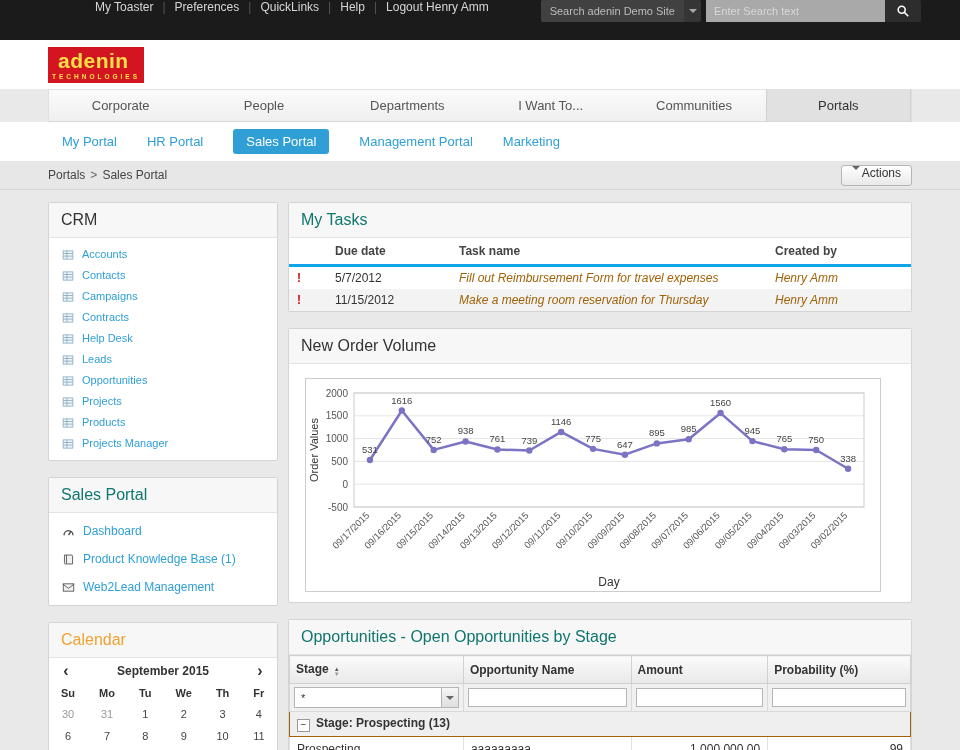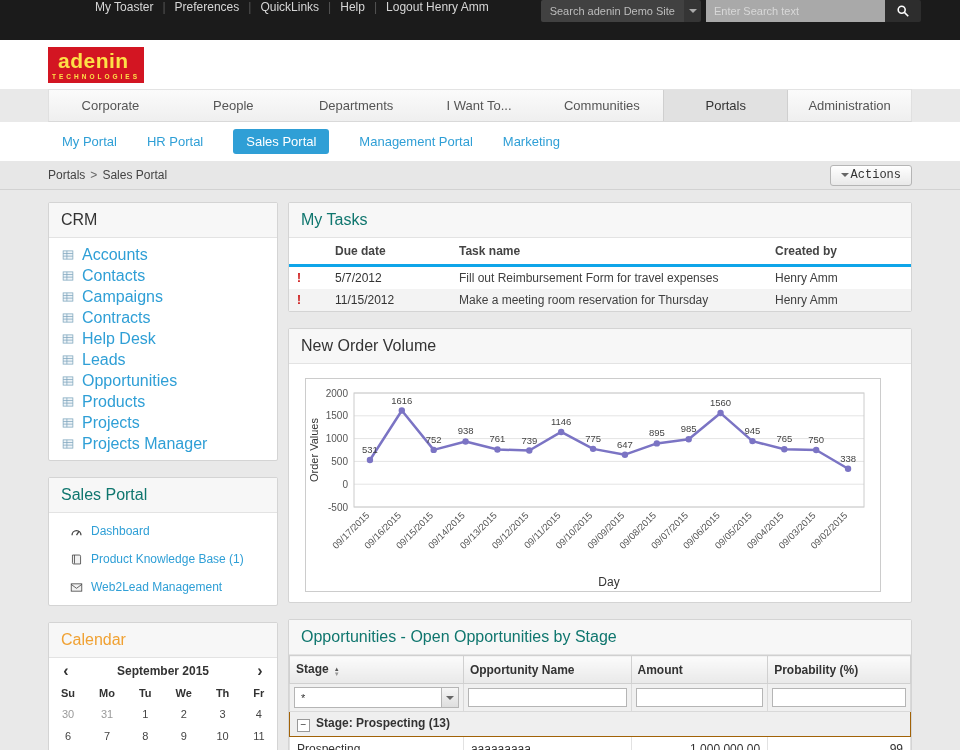--- a/index.html
+++ b/index.html
@@ -36,34 +36,34 @@
 
   
   .subnav{background:#fff;display:flex;align-items:center;padding:7px 48px 7px 62px;gap:30px;font-size:13px;}
   .sub-link{color:#2f9fd6;white-space:nowrap;}
   .sub-link.active{background:#2f9fd6;color:#fff;padding:5px 13px;border-radius:3px;}
 
   
   .crumb-bar{background:#e7e7e7;border-bottom:1px solid #d2d2d2;display:flex;align-items:center;height:28px;padding:0 48px;font-size:12px;color:#444;}
   .crumb-link{color:#444;}
   .crumb-sep{margin:0 5px;color:#666;}
-  .actions-btn{margin-left:auto;background:linear-gradient(#ffffff,#e9e9e9);border:1px solid #b5b5b5;border-radius:3px;height:21px;padding:0 10px;display:flex;align-items:center;gap:2px;font-size:12px;color:#333;font-family:Liberation Mono, monospace;}
+  .actions-btn{margin-left:auto;background:linear-gradient(#ffffff,#e9e9e9);border:1px solid #b5b5b5;border-radius:3px;height:21px;padding:0 10px;display:flex;gap:2px;font-size:12px;color:#333;font-family:Liberation Sans, sans-serif;}
 
   
   .content{display:flex;gap:10px;padding:12px 48px;align-items:flex-start;}
   .left-col{width:230px;flex:none;}
   .right-col{flex:1;min-width:0;}
   .panel{background:#fff;border:1px solid #d4d4d4;border-radius:2px;margin-bottom:16px;overflow:hidden;}
   .panel-h{background:#f7f7f7;border-bottom:1px solid #e3e3e3;padding:8px 12px;font-size:16px;color:#333;}
   .panel-h.blue{color:#0f766e;}
   .panel-h.orange{color:#f0a132;}
 
   
   .link-list{list-style:none;margin:0;padding:6px 0;}
-  .crm-item{display:flex;align-items:center;gap:7px;padding:3px 12px;font-size:16px;line-height:15px;}
+  .crm-item{display:flex;align-items:center;gap:7px;padding:3px 12px;font-size:11px;line-height:15px;}
   .crm-item .lbl{color:#2f9fd6;}
   .sp-item{display:flex;align-items:center;gap:8px;padding:7px 12px;font-size:12px;}
   .sp-item .lbl{color:#2f9fd6;}
   .ic{display:inline-flex;align-items:center;justify-content:center;width:14px;}
 
   
   .cal-head{display:flex;align-items:center;padding:5px 6px 3px;}
   .cal-arrow{width:22px;text-align:center;font-size:16px;font-weight:bold;color:#333;line-height:16px;}
   .cal-month{flex:1;text-align:center;font-size:12px;font-weight:bold;color:#333;}
   table.cal{width:100%;border-collapse:collapse;font-size:11px;text-align:center;margin-bottom:4px;}
@@ -75,21 +75,21 @@
 
   
   table.tasks{width:100%;border-collapse:collapse;font-size:12px;}
   table.tasks th{text-align:left;font-weight:bold;color:#444;padding:6px 8px;border-bottom:3px solid #0ea5e9;}
   table.tasks td{padding:4px 8px;color:#333;}
   table.tasks tbody tr:nth-child(even){background:#f3f3f3;}
   .th-icon{width:22px;}
   .td-due{width:108px;}
   .td-by{width:128px;}
   .prio{color:#cc1111;font-weight:bold;font-size:12px;}
-  a.tlink{color:#404040;text-decoration:none;}
+  a.tlink{color:#a16207;text-decoration:none;font-style:italic;}
 
   
   .chart-wrap{padding:14px 16px 10px;}
   .chart-box{border:1px solid #ccc;width:574px;}
 
   
   table.opps{width:100%;border-collapse:collapse;font-size:12px;}
   table.opps th{background:linear-gradient(#fbfbfb,#e9e9e9);border:1px solid #d0d0d0;padding:6px 6px;font-weight:bold;color:#333;text-align:left;}
   table.opps td{border:1px solid #e2e2e2;padding:5px 7px;color:#333;}
   tr.filter-row td{background:#f0f0f0;border:1px solid #d9d9d9;padding:3px 4px;}
@@ -145,21 +145,20 @@
     </div>
   </div>
 
   <div class="mainnav" data-interactable="false">
       <div class="main-tab" data-interactable="true">Corporate</div>
       <div class="main-tab" data-interactable="true">People</div>
       <div class="main-tab" data-interactable="true">Departments</div>
       <div class="main-tab" data-interactable="true">I Want To...</div>
       <div class="main-tab" data-interactable="true">Communities</div>
       <div class="main-tab active" data-interactable="true">Portals</div>
-      <div class="main-tab" data-interactable="true">Administration</div>
     </div>
 
   <div class="subnav" data-interactable="false">
       <span class="sub-link" data-interactable="true">My Portal</span>
       <span class="sub-link" data-interactable="true">HR Portal</span>
       <span class="sub-link active" data-interactable="true">Sales Portal</span>
       <span class="sub-link" data-interactable="true">Management Portal</span>
       <span class="sub-link" data-interactable="true">Marketing</span>
     </div>
 
@@ -258,50 +257,50 @@
             </li>
             <li class="crm-item" data-interactable="true">
               <span class="ic" data-interactable="false">
                 <svg width="12" height="12" viewBox="0 0 16 16">
                   <rect x="1.5" y="2.5" width="13" height="11" fill="#eef4f8" stroke="#7fa6bd"></rect>
                   <line x1="1.5" y1="6" x2="14.5" y2="6" stroke="#7fa6bd"></line>
                   <line x1="1.5" y1="9.5" x2="14.5" y2="9.5" stroke="#7fa6bd"></line>
                   <line x1="6.5" y1="2.5" x2="6.5" y2="13.5" stroke="#7fa6bd"></line>
                 </svg>
               </span>
+              <span class="lbl" data-interactable="false">Projects</span>
+            </li>
+            <li class="crm-item" data-interactable="true">
+              <span class="ic" data-interactable="false">
+                <svg width="12" height="12" viewBox="0 0 16 16">
+                  <rect x="1.5" y="2.5" width="13" height="11" fill="#eef4f8" stroke="#7fa6bd"></rect>
+                  <line x1="1.5" y1="6" x2="14.5" y2="6" stroke="#7fa6bd"></line>
+                  <line x1="1.5" y1="9.5" x2="14.5" y2="9.5" stroke="#7fa6bd"></line>
+                  <line x1="6.5" y1="2.5" x2="6.5" y2="13.5" stroke="#7fa6bd"></line>
+                </svg>
+              </span>
               <span class="lbl" data-interactable="false">Products</span>
-            </li>
-            <li class="crm-item" data-interactable="true">
-              <span class="ic" data-interactable="false">
-                <svg width="12" height="12" viewBox="0 0 16 16">
-                  <rect x="1.5" y="2.5" width="13" height="11" fill="#eef4f8" stroke="#7fa6bd"></rect>
-                  <line x1="1.5" y1="6" x2="14.5" y2="6" stroke="#7fa6bd"></line>
-                  <line x1="1.5" y1="9.5" x2="14.5" y2="9.5" stroke="#7fa6bd"></line>
-                  <line x1="6.5" y1="2.5" x2="6.5" y2="13.5" stroke="#7fa6bd"></line>
-                </svg>
-              </span>
-              <span class="lbl" data-interactable="false">Projects</span>
             </li>
             <li class="crm-item" data-interactable="true">
               <span class="ic" data-interactable="false">
                 <svg width="12" height="12" viewBox="0 0 16 16">
                   <rect x="1.5" y="2.5" width="13" height="11" fill="#eef4f8" stroke="#7fa6bd"></rect>
                   <line x1="1.5" y1="6" x2="14.5" y2="6" stroke="#7fa6bd"></line>
                   <line x1="1.5" y1="9.5" x2="14.5" y2="9.5" stroke="#7fa6bd"></line>
                   <line x1="6.5" y1="2.5" x2="6.5" y2="13.5" stroke="#7fa6bd"></line>
                 </svg>
               </span>
               <span class="lbl" data-interactable="false">Projects Manager</span>
             </li>
           </ul>
       </div>
 
       <div class="panel" data-interactable="false">
         <div class="panel-h blue" data-interactable="false">Sales Portal</div>
-        <div data-interactable="false" style="padding:4px 8px;">
+        <div data-interactable="false" style="padding:4px 0;">
             <div class="sp-item" data-interactable="true">
               <span class="ic" data-interactable="false">
                 <svg width="13" height="13" viewBox="0 0 16 16">
                   <path d="M2.5 12.5a5.5 5.5 0 0 1 11 0" fill="none" stroke="#444" stroke-width="1.6"></path>
                   <line x1="8" y1="12.5" x2="11.2" y2="7.5" stroke="#444" stroke-width="1.6"></line>
                 </svg>
               </span>
               <span class="lbl" data-interactable="false">Dashboard</span>
             </div>
             <div class="sp-item" data-interactable="true">

